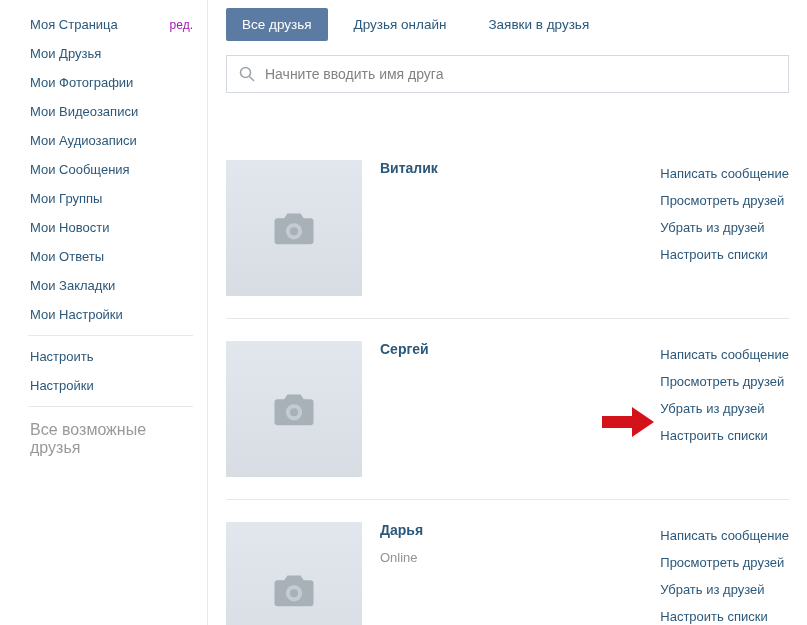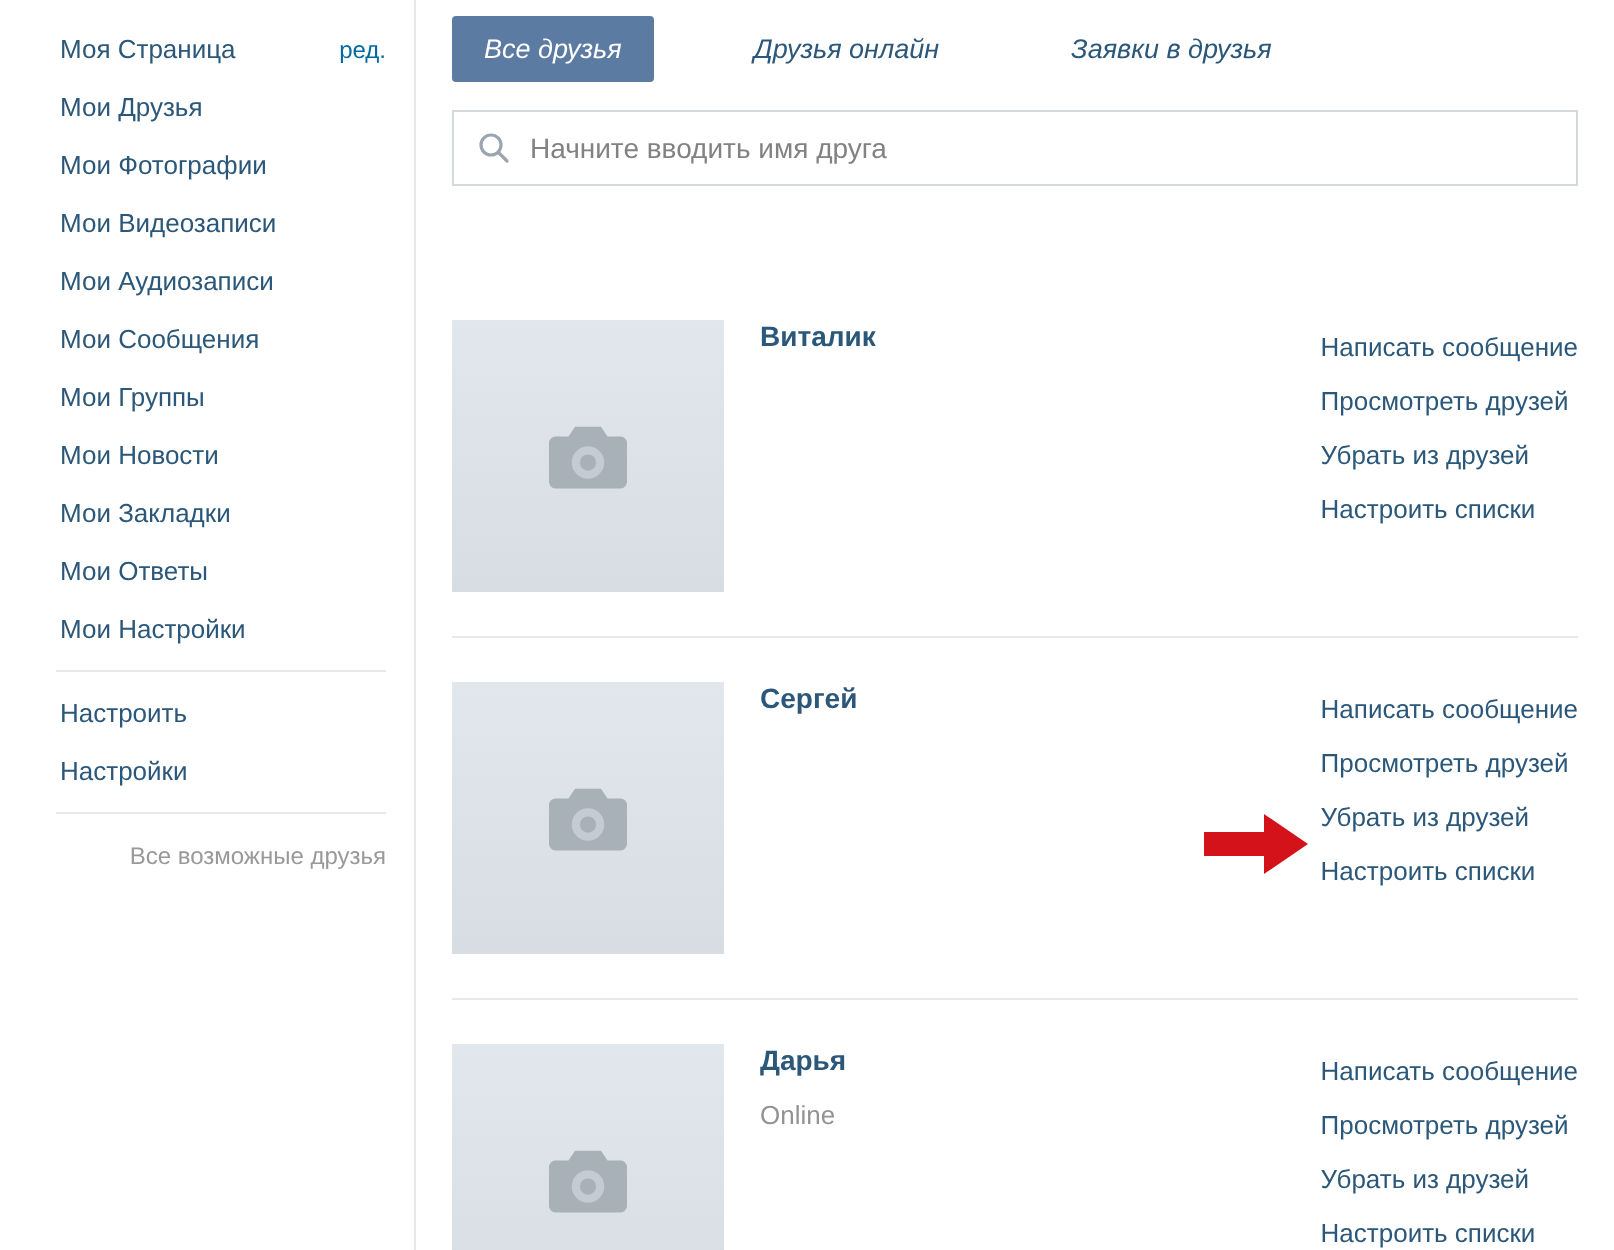--- a/index.html
+++ b/index.html
@@ -22,45 +22,43 @@
       height: 625px;
     }
     .sidebar-item {
       display: flex;
       justify-content: space-between;
       align-items: center;
       padding: 7px 14px 7px 10px;
       font-size: 13px;
     }
     .sidebar-item a { color: #2b587a; text-decoration: none; }
-    .edit-label { color: #0369a1; font-size: 12px; }
+    .edit-label { color: #a21caf; font-size: 12px; }
     .sidebar-divider {
       border-top: 1px solid #e7e8ec;
       margin: 6px 14px 6px 8px;
     }
     .sidebar-footer {
       color: #999;
-      font-size: 12px;
+      font-size: 16px;
       padding: 8px 14px 8px 10px;
-      text-align: right;
     }
     
     
     .main {
       flex: 1;
       padding: 8px 18px 0 18px;
     }
     
     
     .tabs {
       display: flex;
-      gap: 34px;
+      gap: 10px;
       align-items: center;
       margin-bottom: 14px;
-      font-style: italic;
     }
     .tab {
       padding: 9px 16px;
       font-size: 13.5px;
       color: #2b587a;
       cursor: pointer;
       border-radius: 2px;
     }
     .tab.active {
       background: #5b7ba3;
@@ -173,24 +171,24 @@
         <div class="sidebar-item">
           <a href="#">Мои Сообщения</a>
         </div>
         <div class="sidebar-item">
           <a href="#">Мои Группы</a>
         </div>
         <div class="sidebar-item">
           <a href="#">Мои Новости</a>
         </div>
         <div class="sidebar-item">
+          <a href="#">Мои Ответы</a>
+        </div>
+        <div class="sidebar-item">
           <a href="#">Мои Закладки</a>
-        </div>
-        <div class="sidebar-item">
-          <a href="#">Мои Ответы</a>
         </div>
         <div class="sidebar-item">
           <a href="#">Мои Настройки</a>
         </div>
       </div>
     <div class="sidebar-divider"></div>
     <div id="sidebar-secondary">
         <div class="sidebar-item">
           <a href="#">Настроить</a>
         </div>

